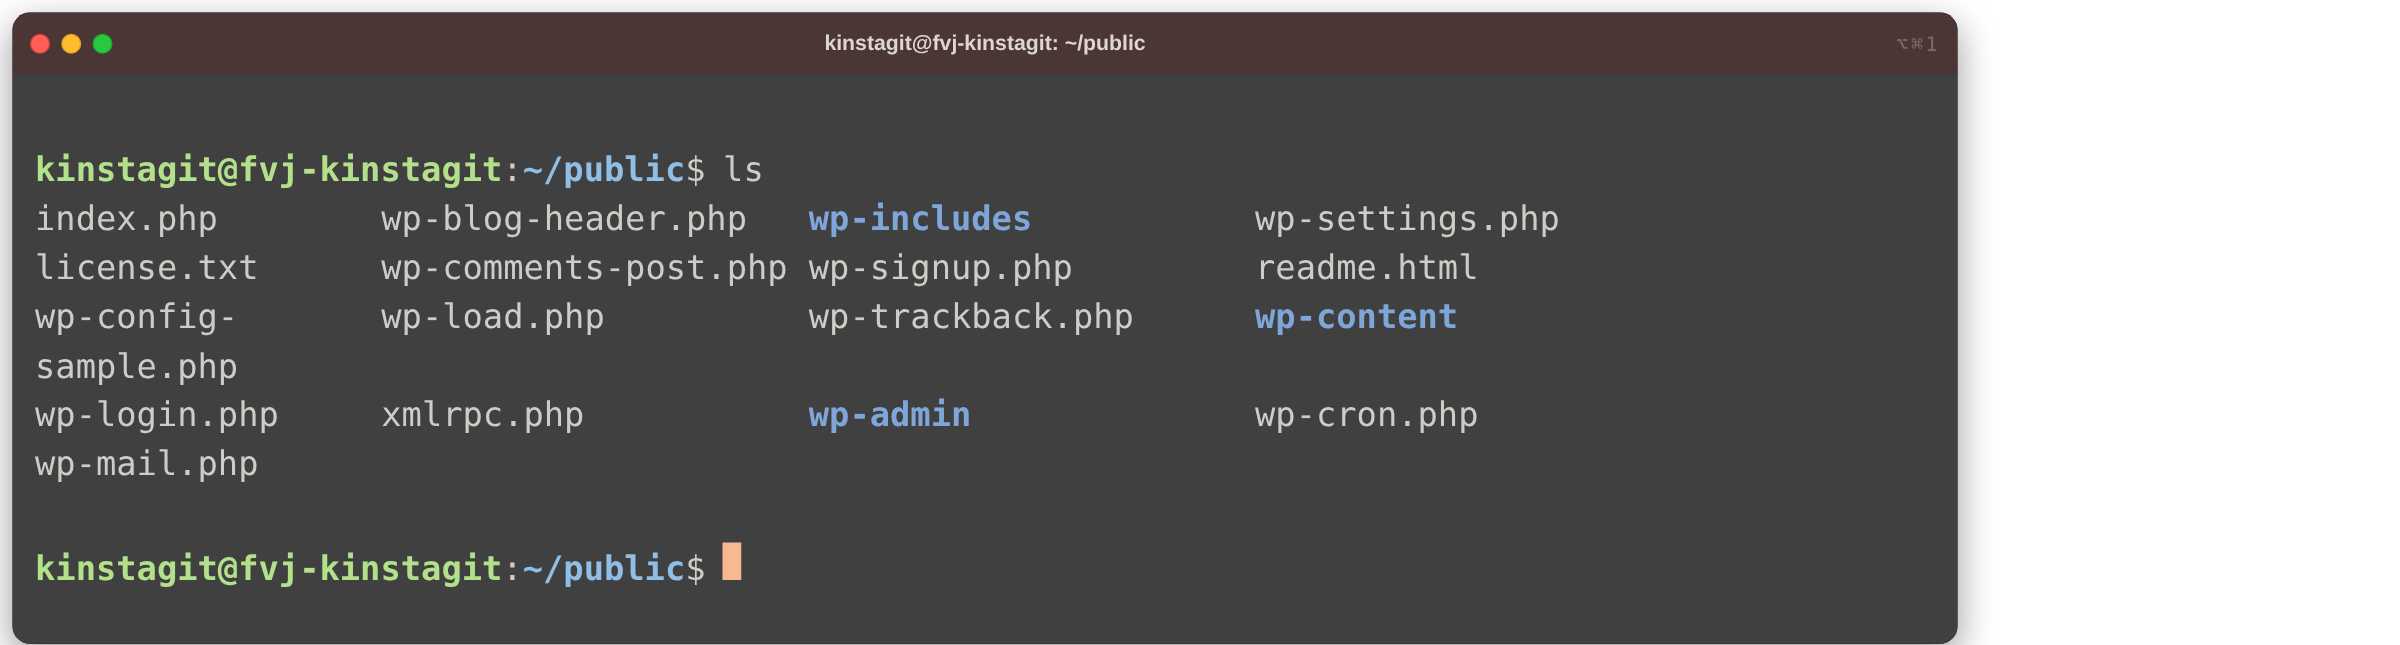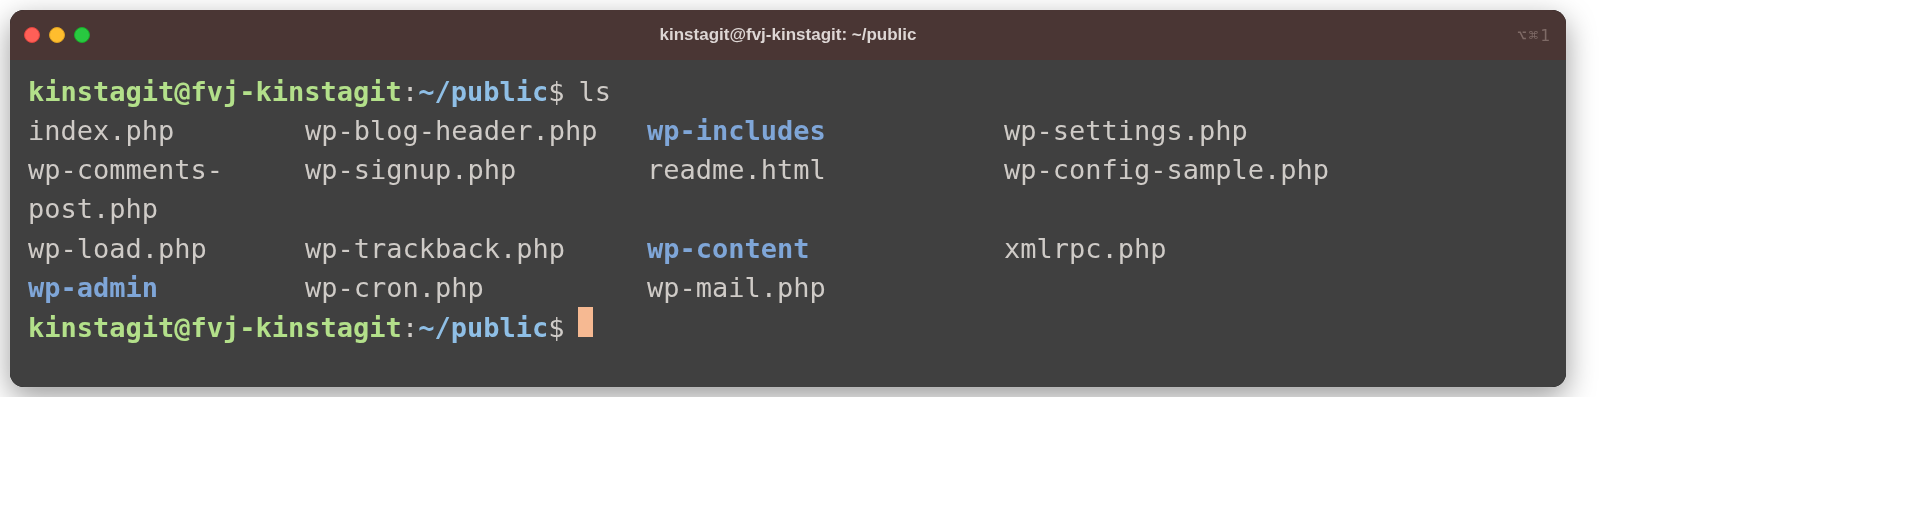--- a/index.html
+++ b/index.html
@@ -65,21 +65,21 @@
     color: #cfcbc7;
     font-weight: 400;
   }
   .prompt-line {
     display: flex;
     flex-wrap: wrap;
     align-items: baseline;
   }
   .prompt-user { color: #b3e08a; font-weight: 600; }
   .prompt-colon{ color: #cfcbc7; }
-  .prompt-path { color: #8fbfe6; font-weight: 600; }
+  .prompt-path { color: #8fbfe6; font-weight: 600; margin-top: 45px; }
   .prompt-sign { color: #cfcbc7; }
   .cmd         { color: #cfcbc7; margin-left: 14px; }
   .cursor {
     display: inline-block;
     width: 15px;
     height: 30px;
     background: #f6b992;
     margin-left: 14px;
     vertical-align: -4px;
   }
@@ -114,27 +114,29 @@
         <span class="prompt-path">~/public</span>
         <span class="prompt-sign">$</span>
       <span class="cmd">ls</span>
     </div>
 
     <div class="ls-output" id="ls-output">
         <span class="f">index.php</span>
         <span class="f">wp-blog-header.php</span>
         <span class="f dir">wp-includes</span>
         <span class="f">wp-settings.php</span>
+        <span class="f">license.txt</span>
         <span class="f">wp-comments-post.php</span>
         <span class="f">wp-signup.php</span>
         <span class="f">readme.html</span>
         <span class="f">wp-config-sample.php</span>
         <span class="f">wp-load.php</span>
         <span class="f">wp-trackback.php</span>
         <span class="f dir">wp-content</span>
+        <span class="f">wp-login.php</span>
         <span class="f">xmlrpc.php</span>
         <span class="f dir">wp-admin</span>
         <span class="f">wp-cron.php</span>
         <span class="f">wp-mail.php</span>
         <span class="f"></span>
       </div>
 
     <div class="prompt-line">
       <span class="prompt-user">kinstagit@fvj-kinstagit</span>
         <span class="prompt-colon">:</span>

